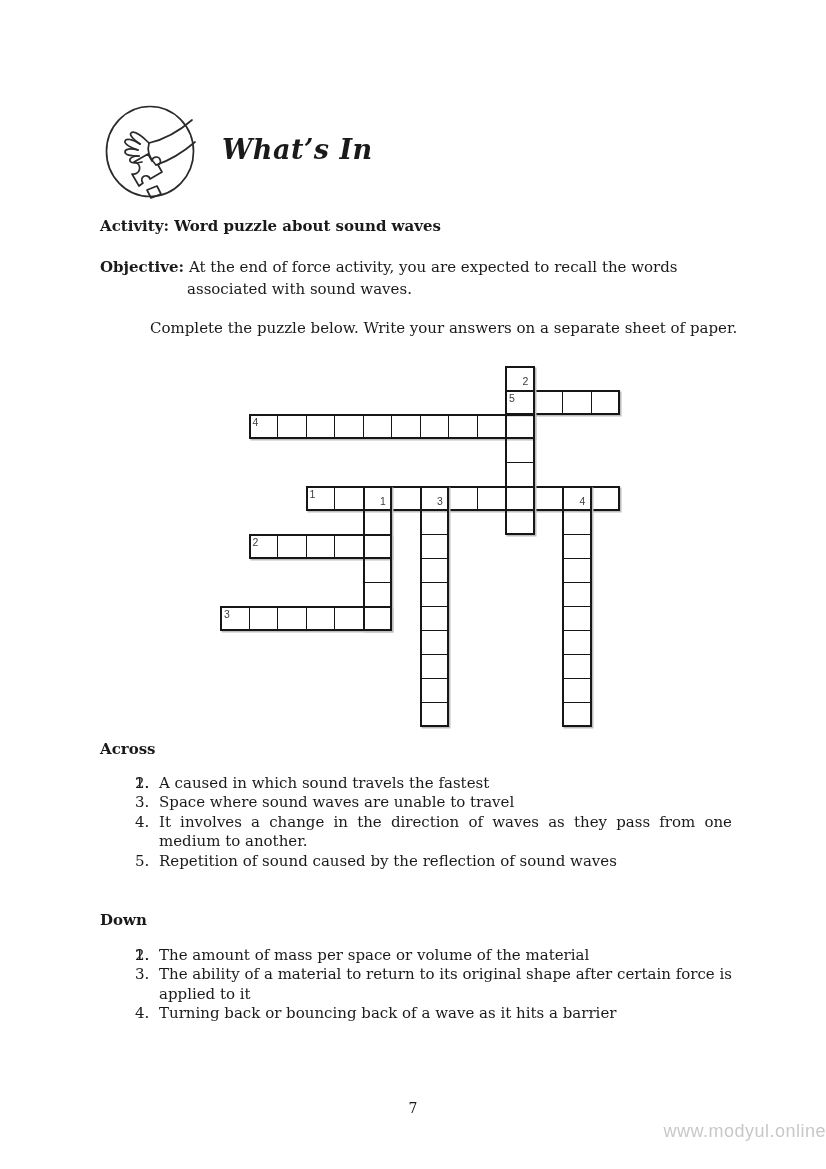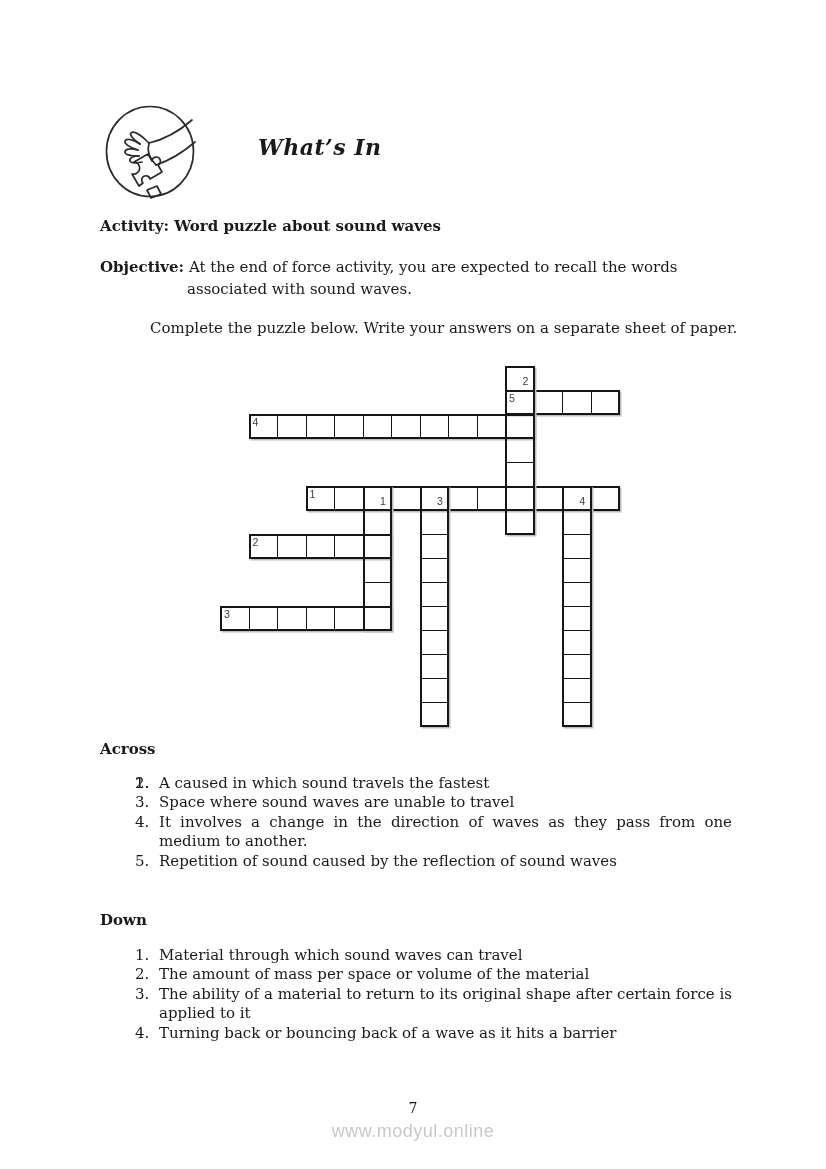--- a/index.html
+++ b/index.html
@@ -8,23 +8,22 @@
     position:relative; width:826px; height:1169px; margin:0 auto;
     background:#ffffff; overflow:hidden;
     font-family:"DejaVu Serif","Liberation Serif",serif;
     color:#1a1a1a; font-size:15px;
   }
   .abs { position:absolute; }
 
   
   .icon-wrap { left:104px; top:103px; width:92px; height:97px; }
   .page-title {
-    left:222px; top:134px; font-size:22px; font-weight:bold; font-style:italic;
+    left:222px; top:134px; font-size:27px; font-weight:bold; font-style:italic;
     letter-spacing:0.5px;
-    margin-left:36px;
   }
 
   
   .activity-heading { left:100px; top:217px; font-weight:bold; }
   .objective-block { left:100px; top:257px; width:600px; line-height:21.5px; }
   .objective-block .bold { font-weight:bold; }
   .objective-line2 { padding-left:87px; }
   .instruction { left:150px; top:319px; }
 
   
@@ -45,21 +44,21 @@
   .clue-list { list-style:none; width:597px; }
   .clue-list li {
     position:relative; padding-left:24px; line-height:19.4px;
     text-align:justify;
   }
   .clue-list .num { position:absolute; left:0; }
 
   
   .page-number { left:0; top:1100px; width:100%; text-align:center; font-size:14px; }
   .watermark {
-    left:0; top:1121px; width:100%; text-align:center;
+    left:0; top:1121px; width:100%; text-align:right;
     font-family:"Liberation Sans",sans-serif; font-size:18px;
     color:#c8c8c8; letter-spacing:0.5px;
   }
 </style>
 </head>
 <body>
 
 <div class="page">
 
   <div class="abs icon-wrap">
@@ -189,21 +188,21 @@
   <ol class="abs clue-list" style="left:135px; top:774px" id="across-list">
       <li><span class="num">1.</span></li>
       <li><span class="num">2.</span><span>A caused in which sound travels the fastest</span></li>
       <li><span class="num">3.</span><span>Space where sound waves are unable to travel</span></li>
       <li><span class="num">4.</span><span>It involves a change in the direction of waves as they pass from one medium to another.</span></li>
       <li><span class="num">5.</span><span>Repetition of sound caused by the reflection of sound waves</span></li>
     </ol>
 
   <div class="abs section-heading" style="top:911px">Down</div>
   <ol class="abs clue-list" style="left:135px; top:946px" id="down-list">
-      <li><span class="num">1.</span><span>Material through which sound waves can travel</span></li>
+      <li><span class="num">1.</span></li>
       <li><span class="num">2.</span><span>The amount of mass per space or volume of the material</span></li>
       <li><span class="num">3.</span><span>The ability of a material to return to its original shape after certain force is applied to it</span></li>
       <li><span class="num">4.</span><span>Turning back or bouncing back of a wave as it hits a barrier</span></li>
     </ol>
 
   <div class="abs page-number">7</div>
   <div class="abs watermark">www.modyul.online</div>
 
 </div>
 

